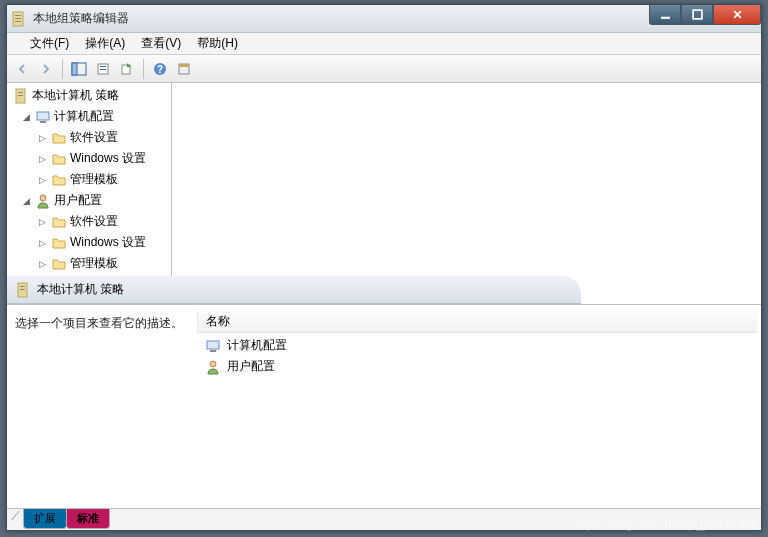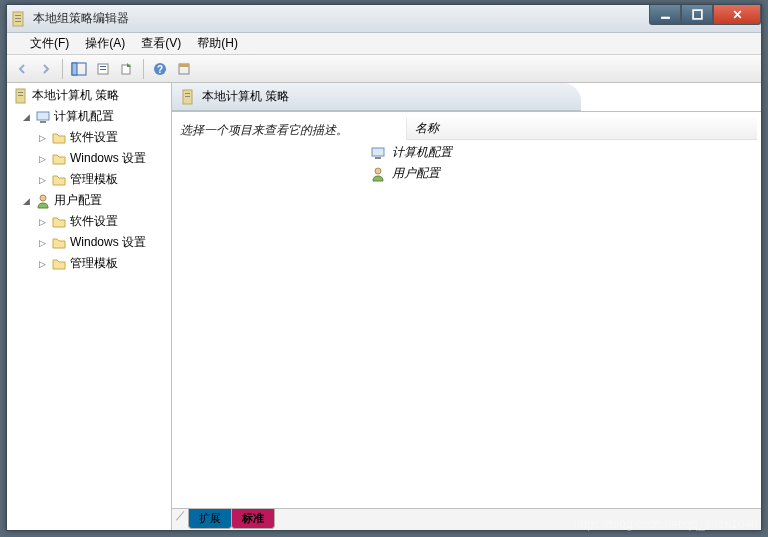--- a/index.html
+++ b/index.html
@@ -18,36 +18,36 @@
 .winbtn svg { width: 11px; height: 11px; }
 
 .menubar { height: 22px; background: #f4f4f4; display: flex; align-items: center; padding: 0 15px; font-size: 12px; border-bottom: 1px solid #d0d0d0; }
 .menubar .menuitem { padding: 2px 8px; cursor: default; }
 
 .toolbar { height: 28px; background: linear-gradient(#fbfbfb, #e8e8e8); display: flex; align-items: center; padding: 0 4px; border-bottom: 1px solid #c0c0c0; gap: 2px; }
 .toolbtn { width: 22px; height: 22px; border: 1px solid transparent; display: flex; align-items: center; justify-content: center; cursor: default; border-radius: 2px; }
 .toolbtn.disabled { opacity: 0.5; }
 .toolsep { width: 1px; height: 20px; background: #c0c0c0; margin: 0 3px; }
 
-.content { display: flex; height: calc(100% - 78px); }
+.content { display: flex; height: calc(100% - 78px); flex-direction: column; }
 .tree-pane { width: 165px; border-right: 1px solid #c0c0c0; background: #fff; overflow: auto; padding: 2px 0; }
 .tree-item { display: flex; align-items: center; padding: 2px 2px 2px 4px; font-size: 12px; gap: 3px; cursor: default; white-space: nowrap; }
 .tree-item.l1 { padding-left: 6px; }
 .tree-item.l2 { padding-left: 14px; }
 .tree-item.l3 { padding-left: 30px; }
 .expander { width: 11px; height: 11px; display: inline-flex; align-items: center; justify-content: center; font-size: 9px; color: #666; }
 .tree-ico { width: 16px; height: 16px; display: inline-flex; align-items: center; justify-content: center; }
 
 .detail-pane { flex: 1; display: flex; flex-direction: column; background: #fff; position: relative; }
 .detail-header { height: 28px; background: linear-gradient(#eef2f6, #d8e0e8); border-bottom: 1px solid #b8c0c8; display: flex; align-items: center; padding: 0 8px; font-size: 12px; gap: 6px; border-radius: 0 18px 0 0; margin-right: 180px; position: relative; }
 .detail-header-wrap { border-bottom: 1px solid #c0c0c0; }
-.detail-body { flex: 1; display: flex; padding: 6px 4px 0 0; font-style: italic; }
+.detail-body { flex: 1; display: flex; padding: 6px 4px 0 0; }
 .desc-col { width: 190px; padding: 4px 8px; font-size: 12px; color: #222; }
 .list-col { flex: 1; }
-.col-header { height: 22px; border-bottom: 1px solid #e0e0e0; display: flex; align-items: center; padding: 0 8px; font-size: 12px; background: linear-gradient(#fdfdfd,#f0f0f0); border-left: 1px solid #e8e8e8; margin-left: 44px; }
+.col-header { height: 22px; border-bottom: 1px solid #e0e0e0; display: flex; align-items: center; padding: 0 8px; font-size: 12px; background: linear-gradient(#fdfdfd,#f0f0f0); border-left: 1px solid #e8e8e8; }
 .list-items { padding: 2px 0; }
 .list-item { display: flex; align-items: center; padding: 2px 8px; font-size: 12px; gap: 6px; cursor: default; }
 
 .tabstrip { height: 22px; border-top: 1px solid #c0c0c0; display: flex; align-items: flex-start; padding-left: 16px; background: #f4f4f4; position: relative; }
 .tab { font-size: 11px; padding: 2px 10px; border: 1px solid #b0b0b0; border-top: none; margin-right: -1px; background: #0369a1; border-radius: 0 0 4px 4px; cursor: default; }
 .tab.inactive { background: #be185d; font-weight: bold; }
 .tabstrip .slash { position: absolute; left: 4px; top: 0; font-size: 12px; color: #888; }
 
 .watermark { position: absolute; right: 10px; bottom: 6px; font-size: 12px; color: rgba(255,255,255,0.35); font-family: Arial; }
 

